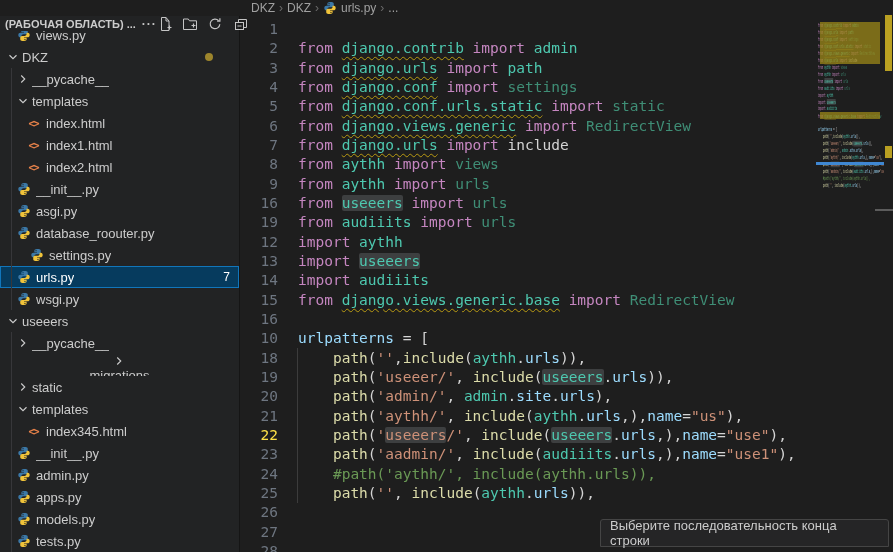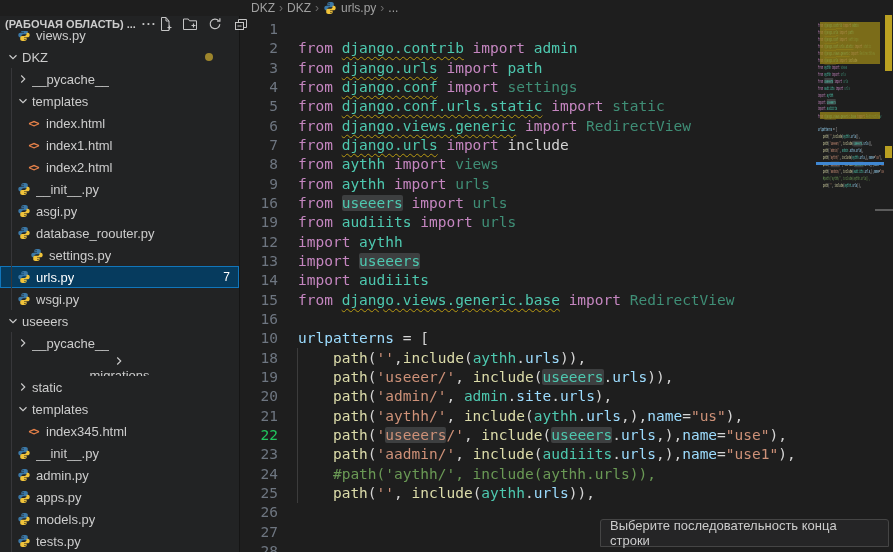--- a/index.html
+++ b/index.html
@@ -40,21 +40,21 @@
   
   .editor { position:absolute; left:240px; top:0; right:0; bottom:0; background:#1e1e1e; }
   .breadcrumb { height:15px; display:flex; align-items:center; gap:4px; padding-left:11px;
     font-size:12px; color:#a0a0a0; }
   .breadcrumb .sep { color:#6a6a6a; font-size:12px; }
   .breadcrumb .bc-item { cursor:pointer; }
   .code-wrap { position:absolute; left:0; top:15px; right:0; bottom:0; overflow:hidden;
     font-family:"DejaVu Sans Mono","Liberation Mono",monospace; font-size:14.5px; }
   .gutter { position:absolute; left:0; top:5px; width:38px; text-align:right; color:#6e7681; }
   .gutter .ln { height:19.33px; line-height:19.33px; }
-  .gutter .ln.active { color:#22c55e; }
+  .gutter .ln.active { color:#fde047; }
   .code-lines { position:absolute; left:58px; top:5px; white-space:pre; color:#d4d4d4; }
   .code-lines .cl { height:19.33px; line-height:19.33px; }
   .guide-v { position:absolute; left:57px; top:333px; height:155px; width:1px; background:#3c3c3c; }
 
   .tk-k{color:#C586C0} .tk-m{color:#4EC9B0} .tk-d{color:#3f8e76} .tk-f{color:#DCDCAA}
   .tk-s{color:#CE9178} .tk-v{color:#9CDCFE} .tk-p{color:#D4D4D4} .tk-c{color:#6A9955}
   .tk-w{color:#D4D4D4}
   .wn { text-decoration:underline; text-decoration-style:wavy; text-decoration-color:#b89a12;
     text-decoration-thickness:1px; text-underline-offset:3px; }
   .hl { background:rgba(99,104,106,.45); border-radius:2px; }

